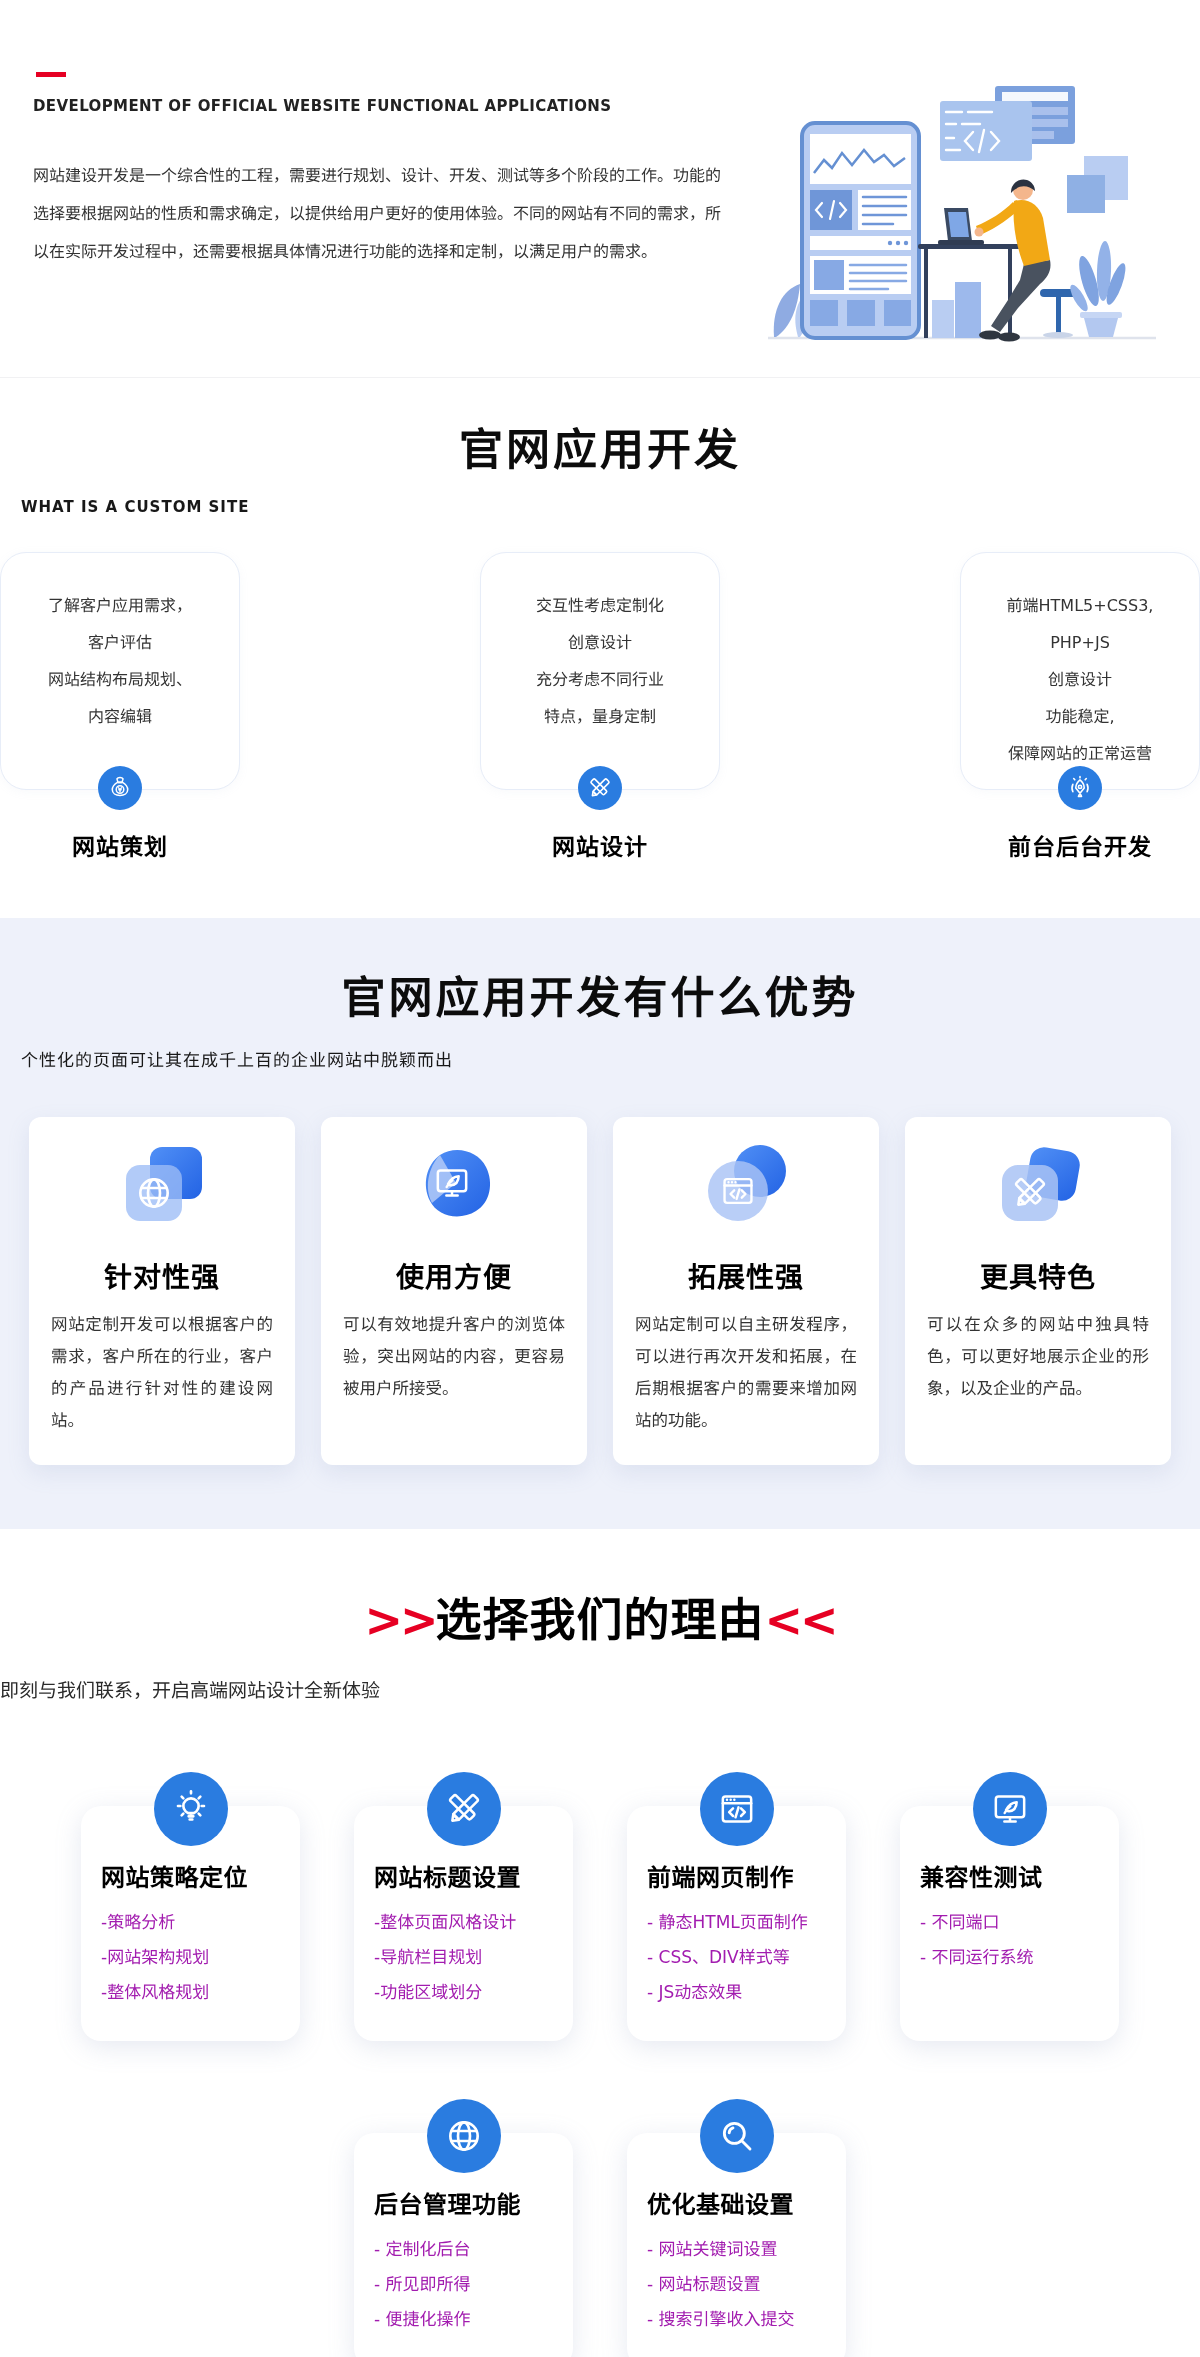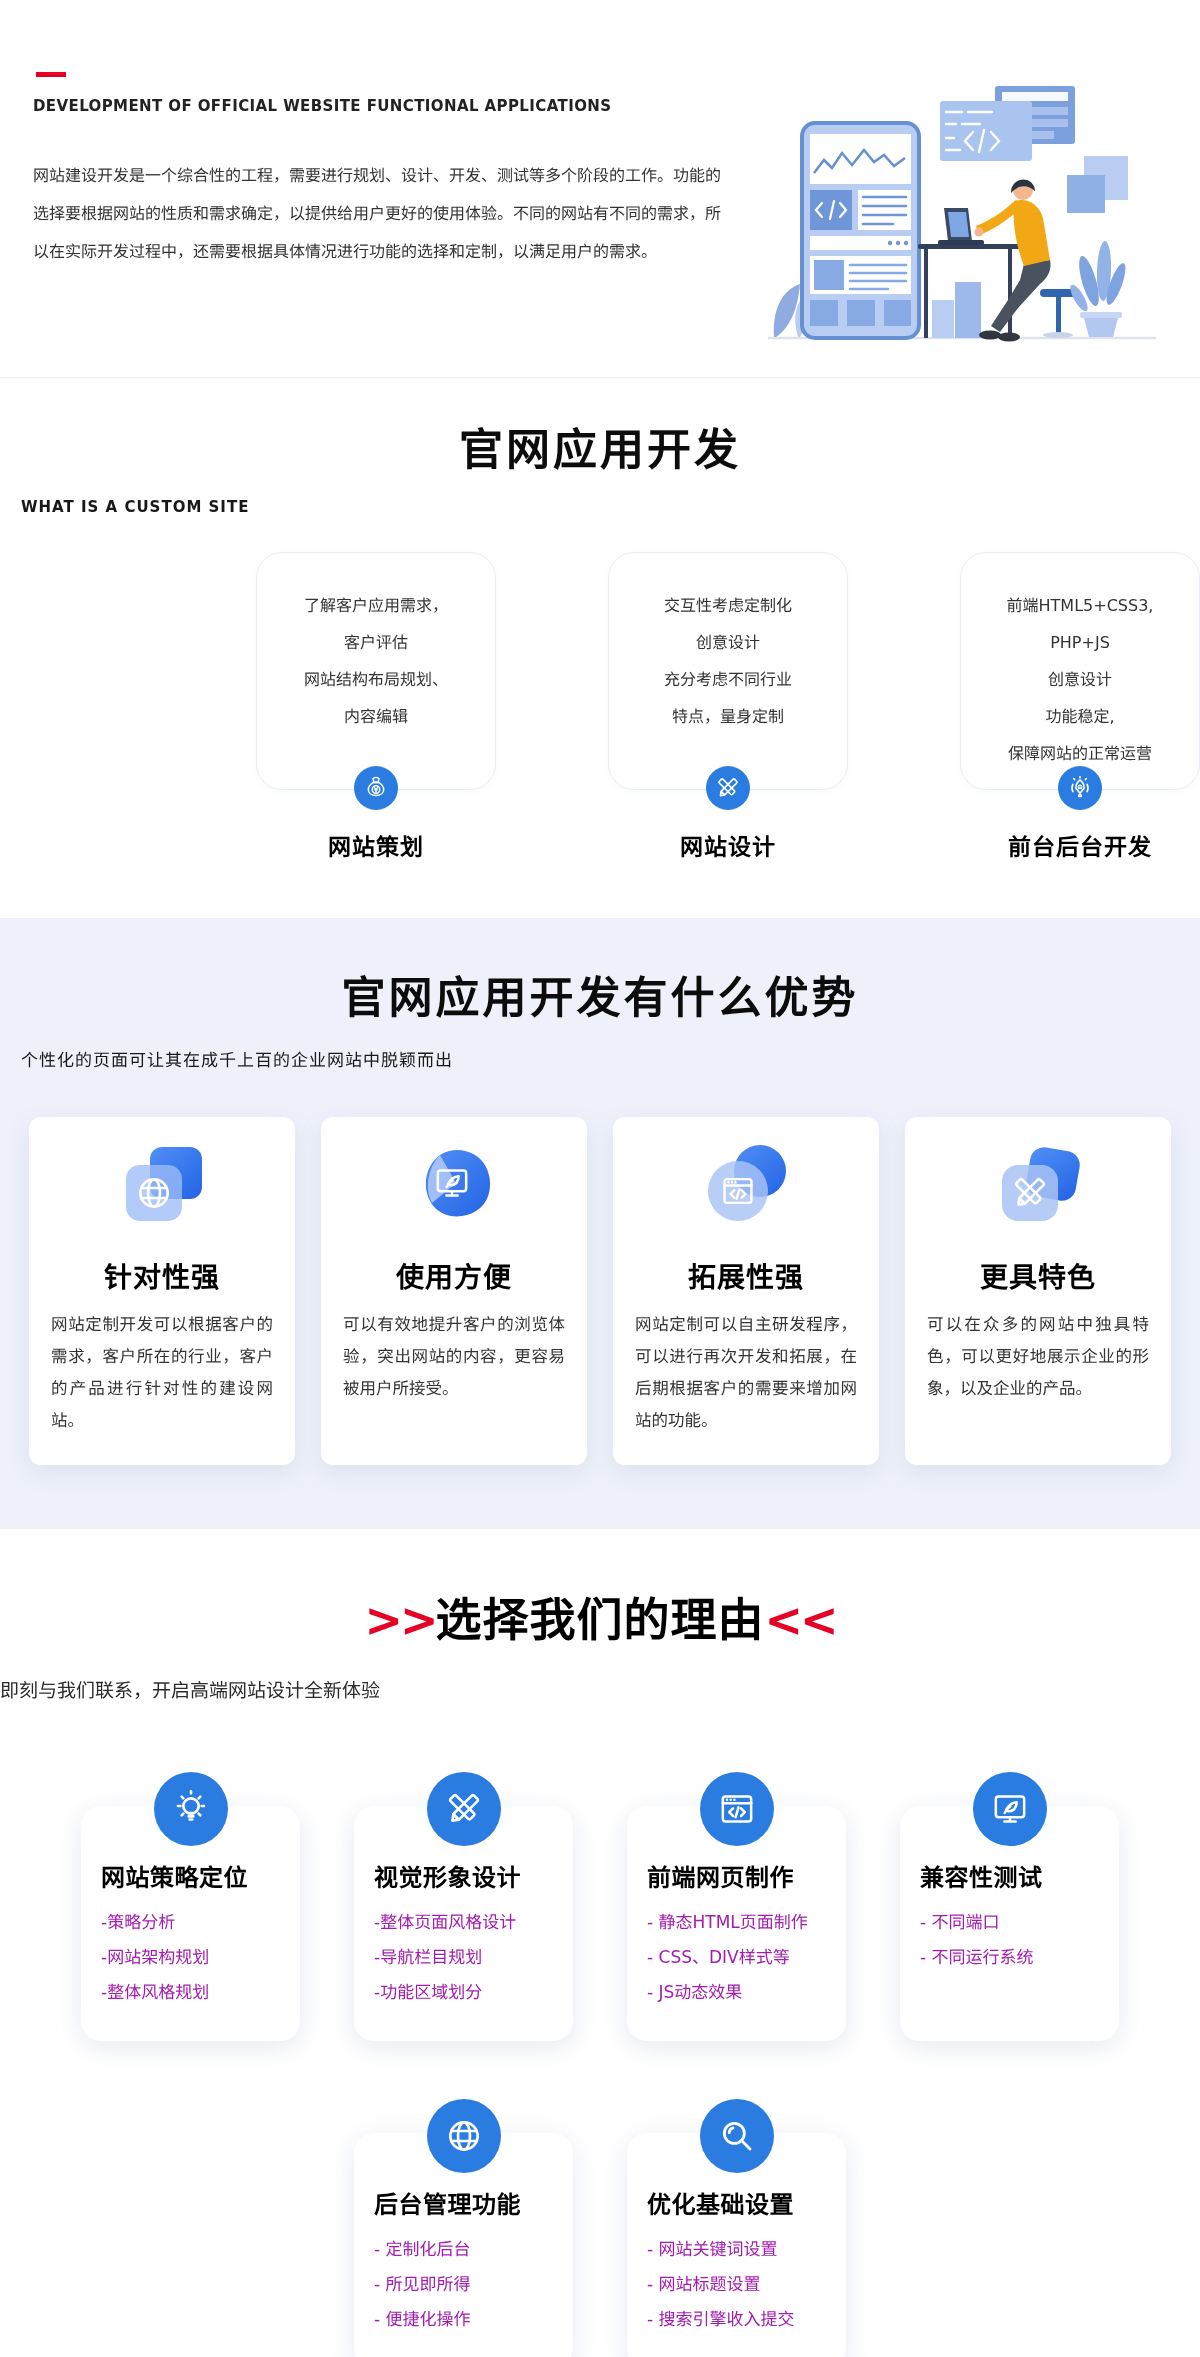--- a/index.html
+++ b/index.html
@@ -15,21 +15,21 @@
   .header .lead { margin-top: 42px; width: 688px; font-size: 16px; line-height: 38px; color: #333; text-align: justify; }
   .hero { position: absolute; top: 38px; right: 28px; width: 420px; height: 315px; }
   
   .sec-title-serif {
     text-align: center; font-family: "DejaVu Serif", "Liberation Serif", serif;
     font-size: 44px; font-weight: 700; color: #0c0c0c; letter-spacing: 3px;
   }
   .sec-sub { text-align: left; margin-top: 20px; font-size: 15px; color: #181818; letter-spacing: 1px; font-weight: 600; margin-left: 21px; }
   
   .intro { padding-top: 36px; }
-  .intro-cards { margin-top: 36px; display: flex; justify-content: flex-end; gap: 112px; }
+  .intro-cards { margin-top: 36px; display: flex; justify-content: space-between; }
   .intro-col { width: 240px; text-align: center; }
   .intro-card {
     position: relative; width: 240px; height: 238px; background: #fff;
     border: 1px solid #e7edf8; border-radius: 26px; padding: 34px 16px 0;
     box-shadow: 0 2px 10px rgba(160,175,205,.08);
     font-size: 16px; line-height: 37px; color: #333;
   }
   .intro-card .circle-icon {
     position: absolute; bottom: -21px; left: 50%; transform: translateX(-50%);
   }
@@ -367,21 +367,21 @@
           <div>-网站架构规划</div>
           <div>-整体风格规划</div>
         </div>
     </div>
     <div class="reason-card">
       <div class="circle-icon big">
           <svg>
             <use href="#sym-pencil-x"></use>
           </svg>
         </div>
-      <div class="reason-title">视觉形象设计</div>
+      <div class="reason-title">网站标题设置</div>
       <div class="reason-items">
           <div>-整体页面风格设计</div>
           <div>-导航栏目规划</div>
           <div>-功能区域划分</div>
         </div>
     </div>
     <div class="reason-card">
       <div class="circle-icon big">
           <svg>
             <use href="#sym-code-window"></use>

